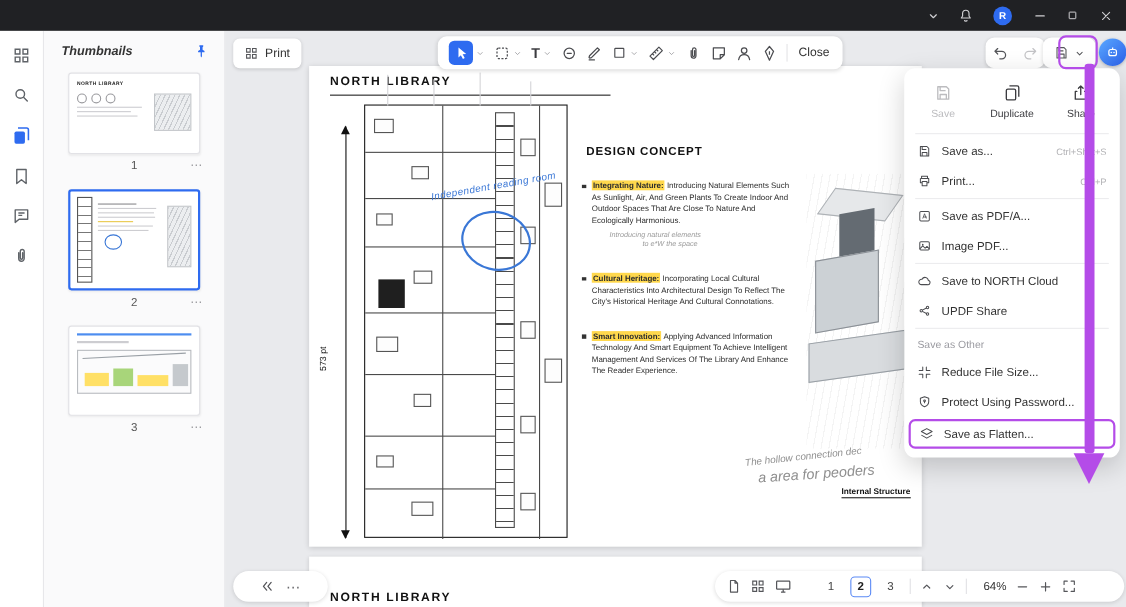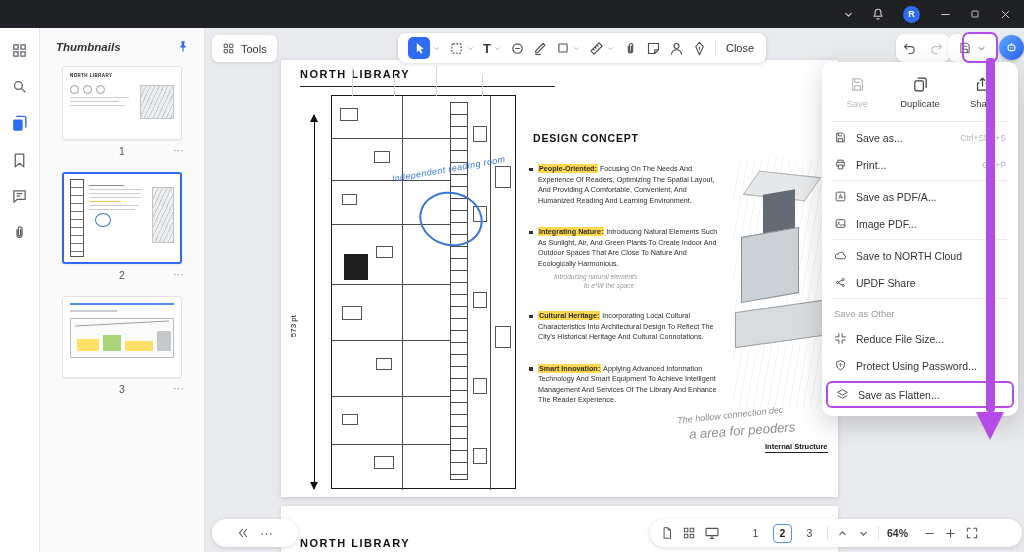--- a/index.html
+++ b/index.html
@@ -116,21 +116,21 @@
   .arrow-line { position:absolute; left:986px; top:58px; width:9px; height:354px; background:#b44ce8; border-radius:3px; z-index:25; }
   .arrow-head { position:absolute; left:976px; top:412px; width:0; height:0; border-left:14.5px solid transparent; border-right:14.5px solid transparent; border-top:28px solid #b44ce8; z-index:25; }
 
   
   .bpill-l { position:absolute; left:212px; top:519px; width:86px; height:28px; background:#fff; border-radius:14px; box-shadow:0 1px 4px rgba(0,0,0,.14); display:flex; align-items:center; justify-content:center; gap:10px; color:#55565a; z-index:10; }
   .bmore { font-size:13px; color:#6a6a6e; letter-spacing:1px; }
   .bpill-r { position:absolute; left:650px; top:519px; width:372px; height:28px; background:#fff; border-radius:14px; box-shadow:0 1px 4px rgba(0,0,0,.14); display:flex; align-items:center; padding:0 10px; gap:8px; color:#55565a; z-index:10; }
   .pgbtn { width:19px; height:19px; border-radius:4px; display:flex; align-items:center; justify-content:center; font-size:10.5px; color:#444; }
   .pgbtn.cur { border:1.5px solid #5b8af5; font-weight:bold; color:#222; }
   .bsep { width:1px; height:14px; background:#e2e2e5; }
-  .zoom { font-size:10.5px; color:#333; min-width:28px; text-align:left;font-weight:bold; }
+  .zoom { font-size:10.5px; color:#333; min-width:28px; text-align:right; }
 </style>
 </head>
 <body>
 
 <svg width="0" height="0" style="position:absolute">
   <defs>
     <symbol id="i-doc" viewBox="0 0 24 24" fill="none" stroke="currentColor" stroke-width="1.8" stroke-linejoin="round">
         <path d="M7 3h7l4 4v14H7z M14 3v4h4"></path>
       </symbol>
     <symbol id="i-grid" viewBox="0 0 24 24" fill="none" stroke="currentColor" stroke-width="1.8">
@@ -403,21 +403,21 @@
     <div class="tmeta">
       <span class="tnum">3</span>
       <span class="tmore">⋯</span>
     </div>
   </div>
 
   <div class="tools-btn">
     <svg class="ic" width="13" height="13" style="color:#55565a">
         <use href="#i-grid"></use>
       </svg>
-    <span>Tools</span>
+    <span>Print</span>
   </div>
 
   <div class="toolbar">
     <div class="tool">
       <div class="tool-active">
           <svg class="ic" width="13" height="13">
             <use href="#i-cursor"></use>
           </svg>
         </div>
       <svg class="ic mini-chev" width="9" height="9">
@@ -553,23 +553,20 @@
       <div class="f" style="left:163px; top:230px; width:16px; height:22px;"></div>
     </div>
 
     <div class="blue-note">Independent reading room</div>
     <div class="blue-ellipse"></div>
 
     <div class="concept-h">DESIGN CONCEPT</div>
 
     <div class="bullets">
       <div class="bullet">
-        <span class="hl">People-Oriented:</span><span>Focusing On The Needs And Experience Of Readers, Optimizing The Spatial Layout, And Providing A Comfortable, Convenient, And Humanized Reading And Learning Environment.</span>
-      </div>
-      <div class="bullet">
         <span class="hl">Integrating Nature:</span><span>Introducing Natural Elements Such As Sunlight, Air, And Green Plants To Create Indoor And Outdoor Spaces That Are Close To Nature And Ecologically Harmonious.</span>
         <div class="nature-note">
           <span>Introducing natural elements</span>
           <span class="n2">to e*W the space</span>
         </div>
       </div>
       <div class="bullet">
         <span class="hl">Cultural Heritage:</span><span>Incorporating Local Cultural Characteristics Into Architectural Design To Reflect The City's Historical Heritage And Cultural Connotations.</span>
       </div>
       <div class="bullet">

